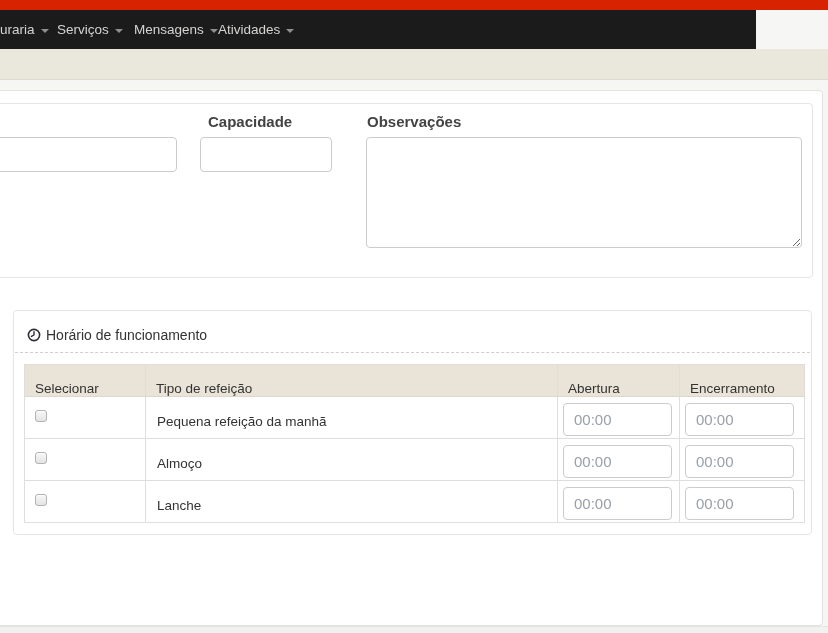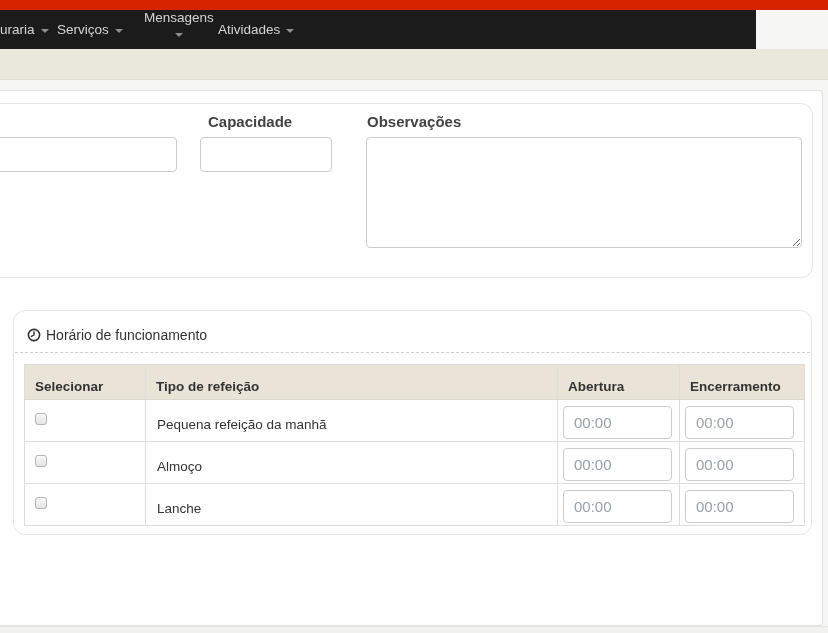--- a/index.html
+++ b/index.html
@@ -13,42 +13,42 @@
   .nav-item { position:absolute; top:0; height:39px; display:flex; align-items:center; gap:6px;
               color:#d6d4d2; font-size:13.5px; cursor:pointer; text-decoration:none; }
   .caret { width:0; height:0; border-left:4px solid transparent; border-right:4px solid transparent;
            border-top:4px solid #918f8c; margin-top:2px; }
   .band { position:absolute; left:0; top:49px; width:828px; height:31px; background:#eae8dd;
           border-bottom:1px solid #dedcd2; }
 
   
   .container-card { position:absolute; left:-10px; top:90px; width:833px; height:536px;
                     background:#fff; border:1px solid #e2e2e1; border-radius:4px; }
-  .panel { position:absolute; background:#fff; border:1px solid #e5e5e4; border-radius:12px; }
+  .panel { position:absolute; background:#fff; border:1px solid #e5e5e4; border-radius:4px; }
   .panel-form { left:-20px; top:103px; width:833px; height:175px; }
   .panel-schedule { left:13px; top:310px; width:799px; height:225px; }
 
   .field-label { position:absolute; font-size:15px; font-weight:600; color:#434343; line-height:18px; }
   .text-input { position:absolute; height:35px; border:1px solid #ccc; border-radius:4px;
                 background:#fff; font-size:14px; color:#444; padding:0 10px; outline:none; }
   .obs-textarea { position:absolute; left:366px; top:137px; width:436px; height:111px;
                   border:1px solid #ccc; border-radius:4px; background:#fff; resize:both;
                   font-family:"Liberation Sans","DejaVu Sans",sans-serif; font-size:14px; color:#444;
                   padding:6px 10px; outline:none; }
 
   
   .sched-header { position:absolute; left:13px; top:14px; height:20px; display:flex; align-items:center;
                   gap:5px; font-size:14px; color:#333; }
   .sched-divider { position:absolute; left:1px; right:1px; top:41px; border-top:1px dashed #cfcfcc; }
 
   table.meals { position:absolute; left:10px; top:53px; width:780px; border-collapse:collapse;
                 table-layout:fixed; background:#fff; }
   table.meals th, table.meals td { border:1px solid #dfdedb; font-size:13.5px; color:#333; }
-  table.meals th { height:35px; background:#e9e4d7; font-weight:700; text-align:left;
-                   padding:8px 0 0 10px; border-bottom:1px solid #d9d7cf; }
+  table.meals th { height:24px; background:#e9e4d7; font-weight:400; text-align:left;
+                   padding:16px 0 0 10px; border-bottom:1px solid #d9d7cf; }
   table.meals td { height:42px; vertical-align:middle;margin-top:20px; }
   td.cell-check { padding-left:10px; }
   td.cell-meal { vertical-align:top; padding:7px 0 0 11px; }
   td.cell-time { padding:3px 5px 0 5px; }
 
   .time-input { width:109px; height:33px; border:1px solid #ccc; border-radius:4px; background:#fff;
                 font-family:"Liberation Sans","DejaVu Sans",sans-serif;
                 font-size:15px; color:#444; padding:15px 10px; outline:none; }
   input::placeholder, textarea::placeholder { color:#98a1a8; opacity:1; }
 
@@ -72,21 +72,21 @@
 
   <div class="navbar">
     <a class="nav-item" style="left:0;">
       <span>uraria</span>
       <span class="caret"></span>
     </a>
     <a class="nav-item" style="left:57px;">
       <span>Serviços</span>
       <span class="caret"></span>
     </a>
-    <a class="nav-item" style="left:144px;flex-direction:column;">
+    <a class="nav-item" style="left:134px;">
       <span>Mensagens</span>
       <span class="caret"></span>
     </a>
     <a class="nav-item" style="left:218px;">
       <span>Atividades</span>
       <span class="caret"></span>
     </a>
   </div>
 
   <div class="band"></div>

